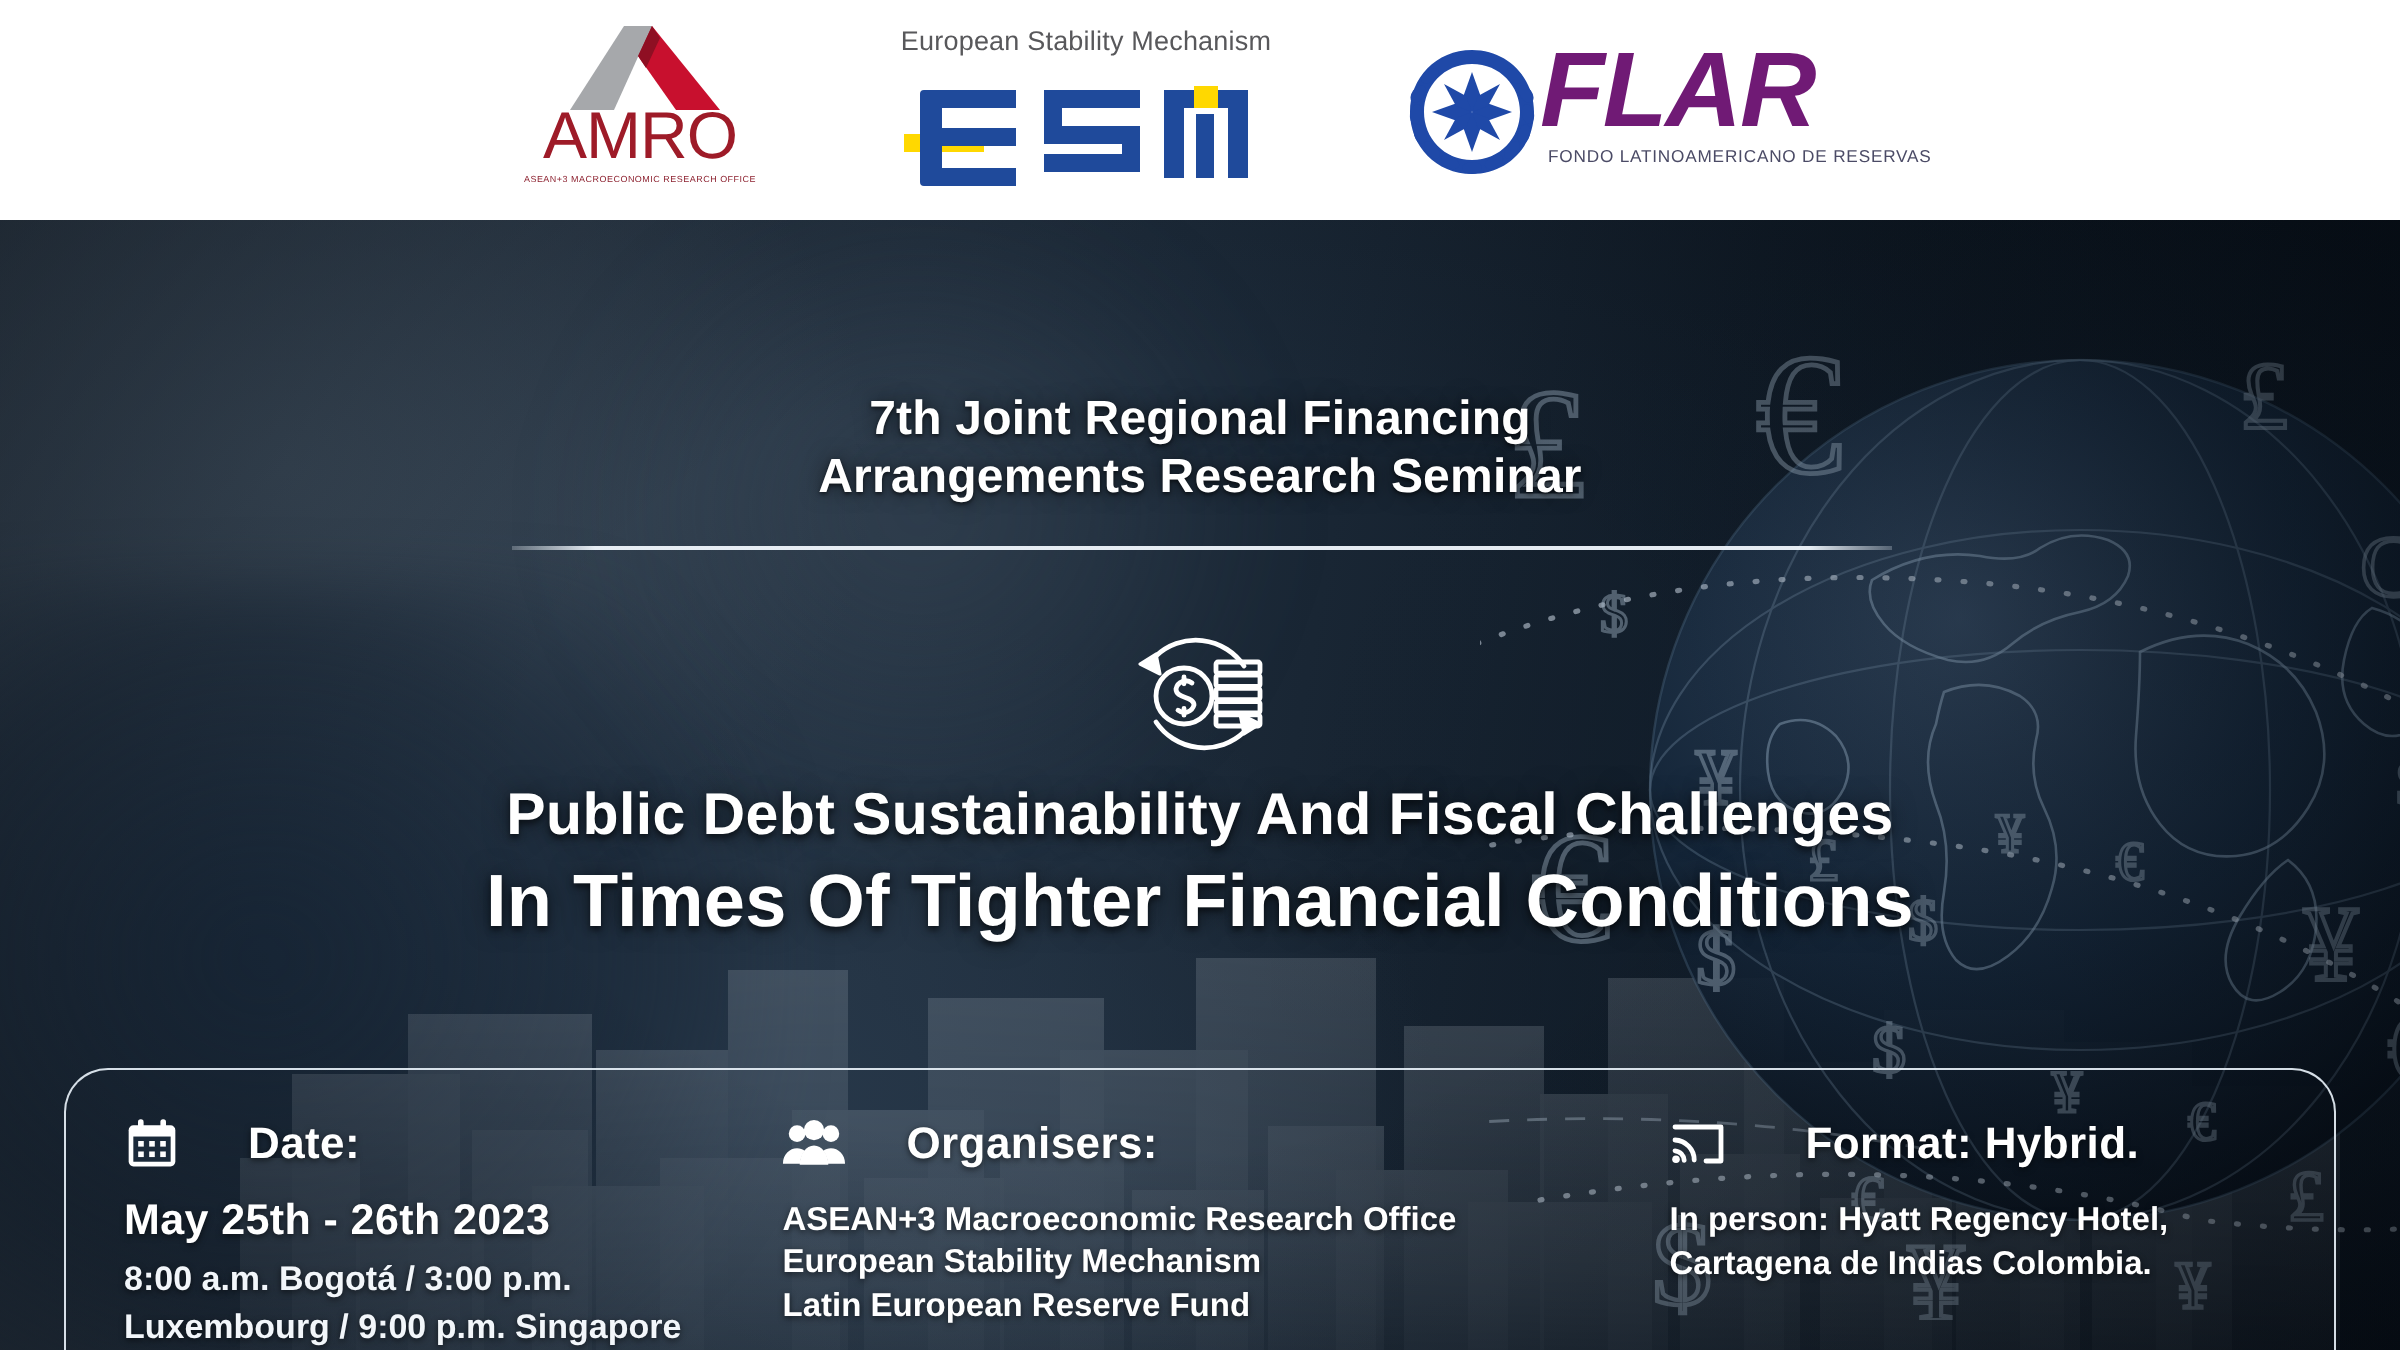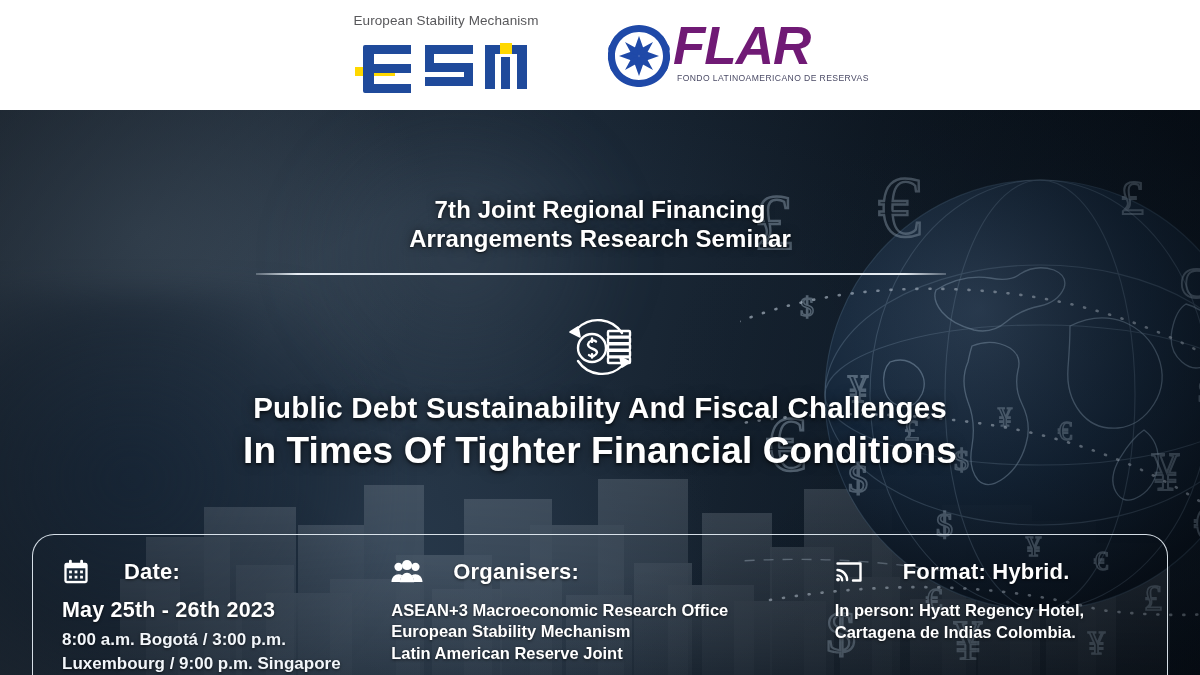--- a/index.html
+++ b/index.html
@@ -162,20 +162,29 @@
   }
   .fmt-list { margin-top:10px; }
 </style>
 </head>
 <body>
 
 <div id="poster">
 
   <div class="logobar">
 
+    <div class="amro">
+      <svg class="roof" viewBox="0 0 78 42">
+        <path d="M30 0 L44 0 L78 42 L56 42 L37 15 Z" fill="#c8102e"></path>
+        <path d="M30 0 L44 0 L25 42 L3 42 Z" fill="#a6a8ab"></path>
+        <path d="M37 15 L44 0 L48 6 L41 21 Z" fill="#8f0f23"></path>
+      </svg>
+      <div class="word">AMRO</div>
+      <div class="tagline">ASEAN+3 MACROECONOMIC RESEARCH OFFICE</div>
+    </div>
 
     <div class="esm">
       <div class="tag">European Stability Mechanism</div>
       <svg class="mark" viewBox="0 0 186 56">
         <rect x="0" y="28" width="40" height="9" fill="#ffd800"></rect>
         <path d="M10 6 h46 v9 h-37 v10 h37 v9 h-37 v11 h37 v9 h-46 a2 2 0 0 1 -2 -2 v-44 a2 2 0 0 1 2 -2 z" fill="#1f4a9b"></path>
         <path d="M70 6 h48 v9 h-39 v9 h39 v23 h-48 v-9 h39 v-5 h-39 z" fill="#1f4a9b"></path>
         <rect x="130" y="6" width="10" height="44" fill="#1f4a9b"></rect>
         <rect x="146" y="18" width="9" height="32" fill="#1f4a9b"></rect>
         <rect x="162" y="6" width="10" height="44" fill="#1f4a9b"></rect>
@@ -407,21 +416,21 @@
                 <path d="M33.5 23.5 h-9.1 c-.1 -2.8 -1 -5.1 -2.6 -6.8 c1.2 -.9 2.6 -1.4 4.2 -1.4 c3.9 0 7.5 3.2 7.5 8.2 z"></path>
                 <path d="M9.4 24 c0 -5.6 3.4 -10.2 7.6 -10.2 c4.2 0 7.6 4.6 7.6 10.2 z"></path>
               </g>
             </svg>
           </span>
           <span class="lbl">Organisers:</span>
         </div>
         <div class="org-list">
           <div class="org-line">ASEAN+3 Macroeconomic Research Office</div>
           <div class="org-line">European Stability Mechanism</div>
-          <div class="org-line">Latin American Reserve Joint</div>
+          <div class="org-line">Latin European Reserve Fund</div>
         </div>
       </div>
 
       <div class="col c3">
         <div class="col-head">
           <span class="ico">
             <svg viewBox="0 0 28 26" width="28" height="26">
               <path d="M2.5 4.5 h23 v17 h-7.5" fill="none" stroke="#ffffff" stroke-width="2.4" stroke-linecap="round" stroke-linejoin="round"></path>
               <path d="M2.5 11 a10 10 0 0 1 9.6 10" fill="none" stroke="#ffffff" stroke-width="2.4" stroke-linecap="round"></path>
               <path d="M2.5 16.4 a5 5 0 0 1 4.6 4.8" fill="none" stroke="#ffffff" stroke-width="2.4" stroke-linecap="round"></path>

